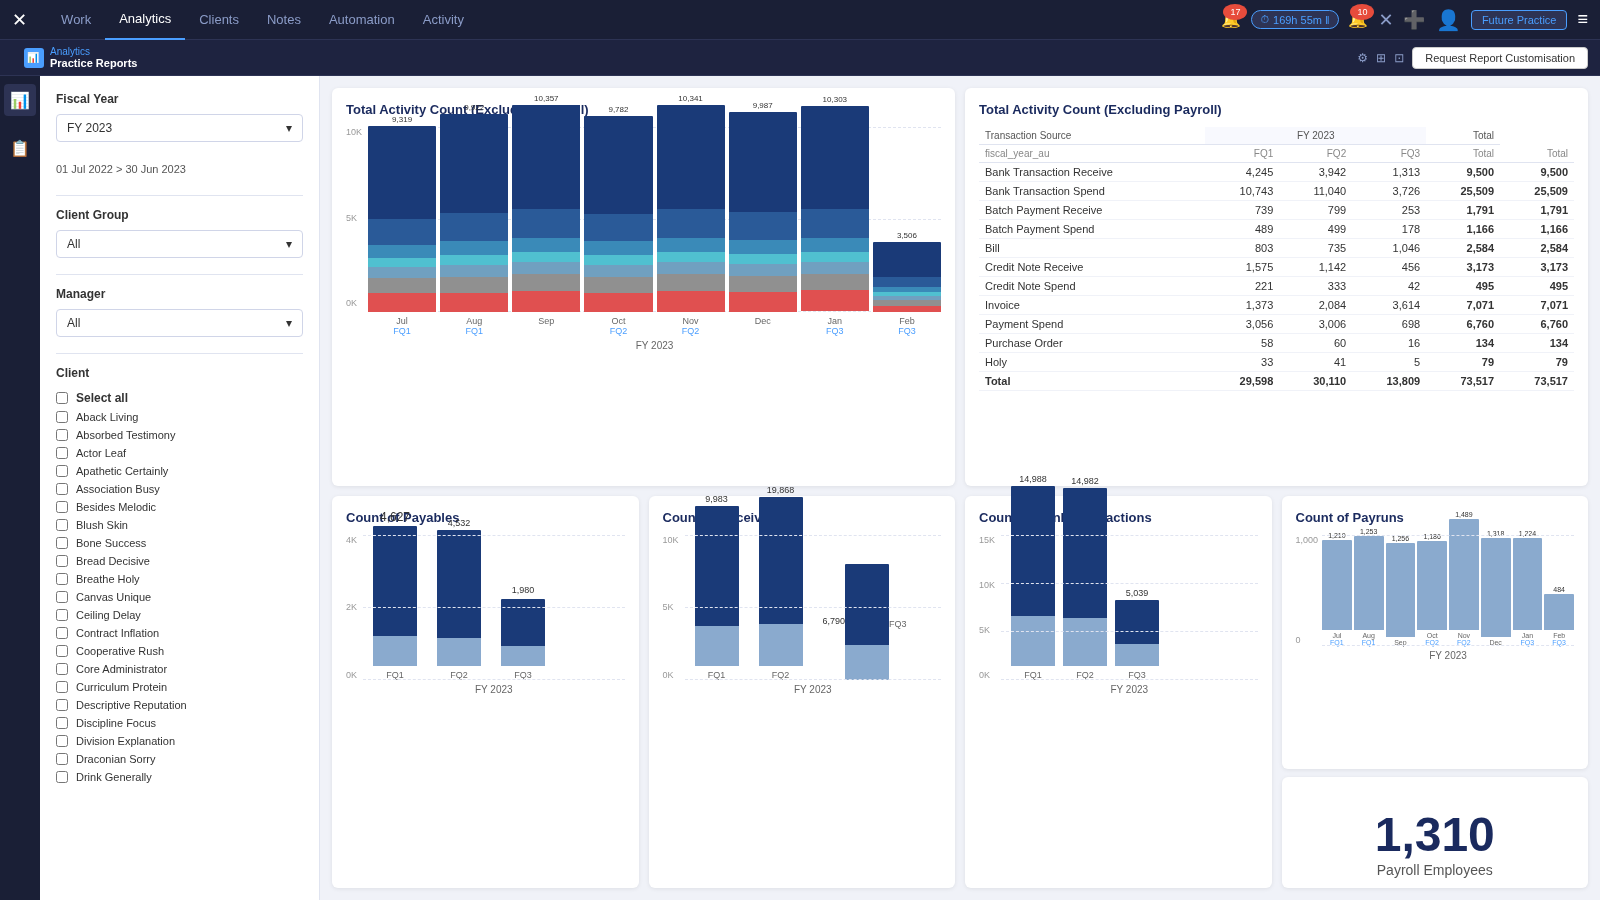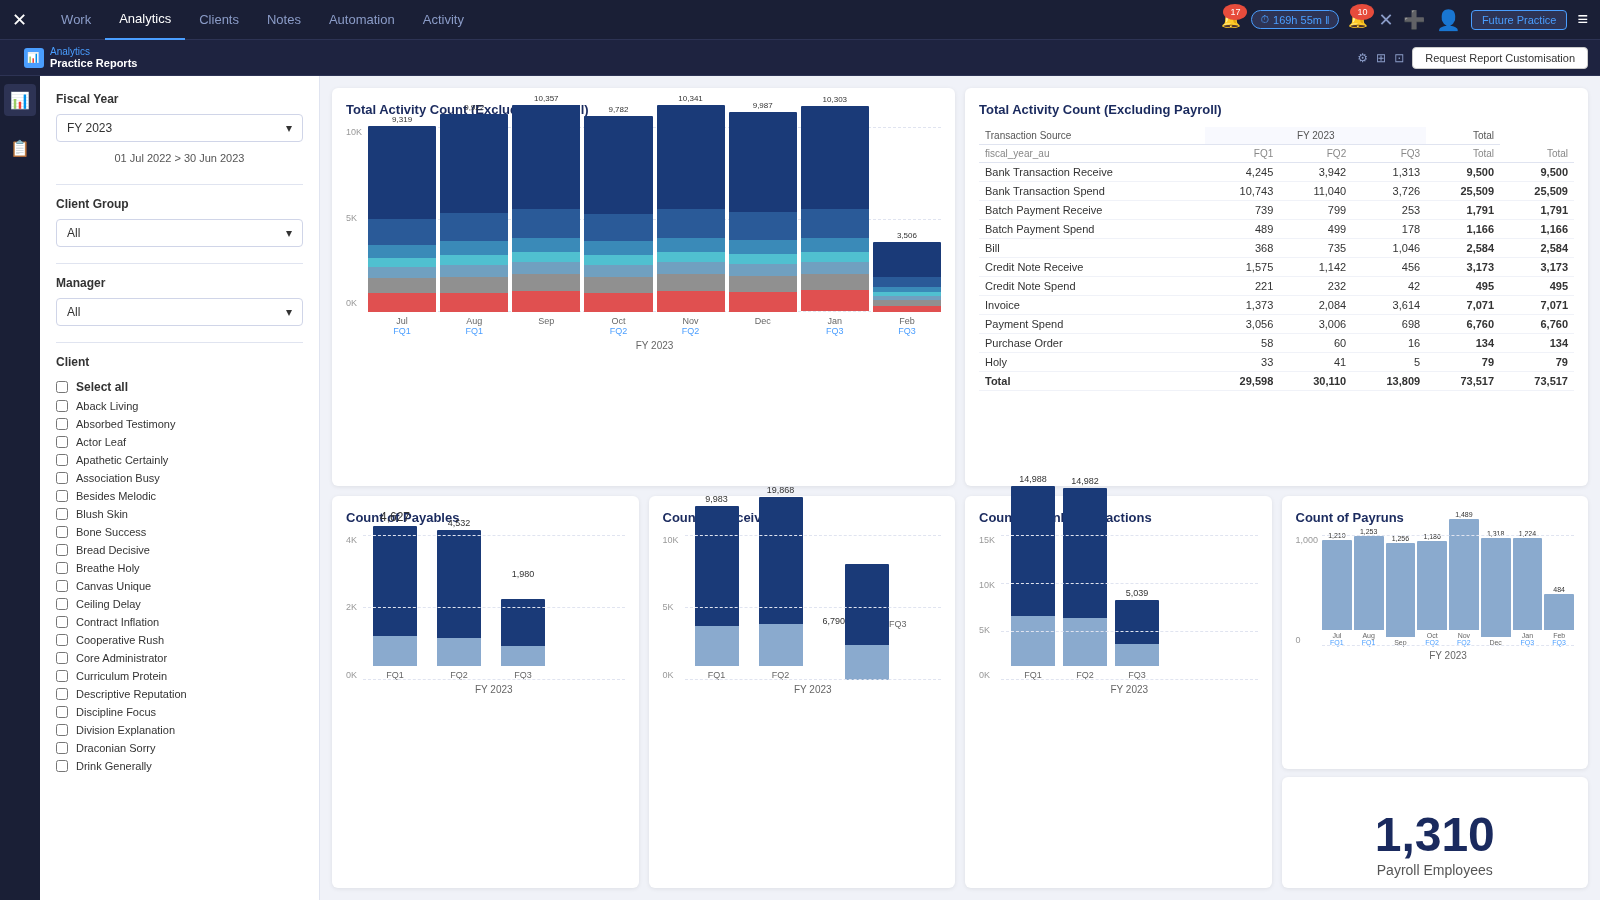--- a/index.html
+++ b/index.html
@@ -128,21 +128,21 @@
     <div class="icon-sidebar-item">📋</div>
   </div>
 
   <div class="sidebar">
     <div class="sidebar-section">
       <div class="sidebar-label">Fiscal Year</div>
       <div class="sidebar-select">
         <span>FY 2023</span>
         <span>▾</span>
       </div>
-      <div class="sidebar-date" style="text-align:center;margin-top:6px;">01 Jul 2022 &gt; 30 Jun 2023</div>
+      <div class="sidebar-date" style="margin-top:17px;">01 Jul 2022 &gt; 30 Jun 2023</div>
     </div>
     <hr class="divider">
     <div class="sidebar-section">
       <div class="sidebar-label">Client Group</div>
       <div class="sidebar-select">
         <span>All</span>
         <span>▾</span>
       </div>
     </div>
     <hr class="divider">
@@ -448,38 +448,38 @@
             <tr>
     <td style="">Batch Payment Spend</td>
     <td>489</td>
     <td>499</td>
     <td>178</td>
     <td style="font-weight:600;">1,166</td>
     <td style="font-weight:600;">1,166</td>
   </tr>
             <tr>
     <td style="">Bill</td>
-    <td>368</td>
+    <td>803</td>
     <td>735</td>
     <td>1,046</td>
     <td style="font-weight:600;">2,584</td>
     <td style="font-weight:600;">2,584</td>
   </tr>
             <tr>
     <td style="">Credit Note Receive</td>
     <td>1,575</td>
     <td>1,142</td>
     <td>456</td>
     <td style="font-weight:600;">3,173</td>
     <td style="font-weight:600;">3,173</td>
   </tr>
             <tr>
     <td style="">Credit Note Spend</td>
     <td>221</td>
-    <td>232</td>
+    <td>333</td>
     <td>42</td>
     <td style="font-weight:600;">495</td>
     <td style="font-weight:600;">495</td>
   </tr>
             <tr>
     <td style="">Invoice</td>
     <td>1,373</td>
     <td>2,084</td>
     <td>3,614</td>
     <td style="font-weight:600;">7,071</td>
@@ -546,21 +546,21 @@
                 </div>
                 <div style="display: flex; flex-direction: column; align-items: center;">
                   <div style="font-size: 9px; color: rgb(51, 51, 51); margin-bottom: 2px;">4,532</div>
                   <div style="width: 44px; display: flex; flex-direction: column; overflow: hidden; border-radius: 1px 1px 0px 0px;">
       <div style="height:108px;background:#1a3a78;"></div>
       <div style="height:28px;background:#8aaace;"></div>
     </div>
                   <div style="font-size: 9px; color: rgb(102, 102, 102); text-align: center; margin-top: 4px;">FQ2</div>
                 </div>
                 <div style="display: flex; flex-direction: column; align-items: center;">
-                  <div style="font-size: 9px; color: rgb(51, 51, 51); margin-bottom: 20px;">1,980</div>
+                  <div style="font-size: 9px; color: rgb(51, 51, 51); margin-bottom: 4px;">1,980</div>
                   <div style="width: 44px; display: flex; flex-direction: column; overflow: hidden; border-radius: 1px 1px 0px 0px;">
       <div style="height:47px;background:#1a3a78;"></div>
       <div style="height:20px;background:#8aaace;"></div>
     </div>
                   <div style="font-size: 9px; color: rgb(102, 102, 102); text-align: center; margin-top: 4px;">FQ3</div>
                 </div>
               </div>
             <div class="chart-x-title">FY 2023</div>
           </div>
         </div>

